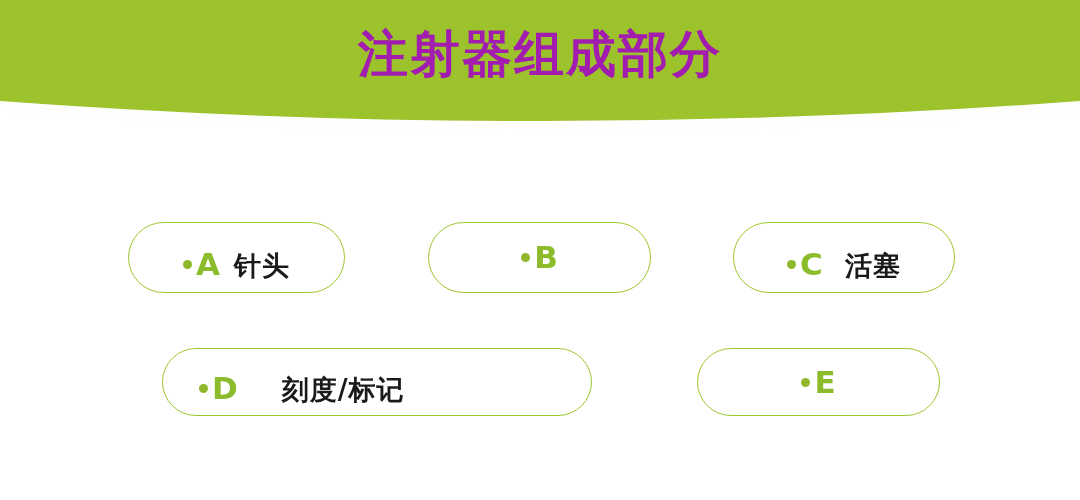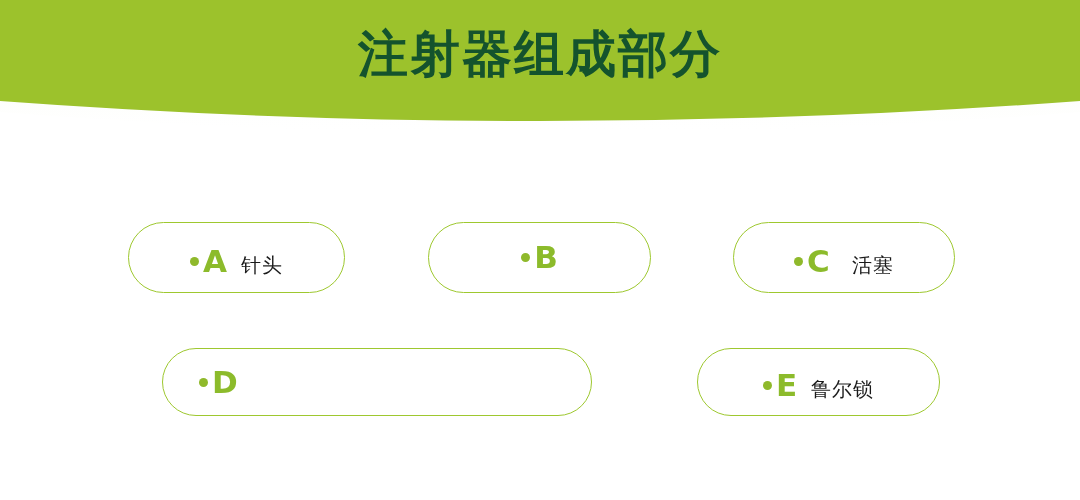--- a/index.html
+++ b/index.html
@@ -35,21 +35,21 @@
     left: 0;
     top: 0;
     width: 1080px;
     height: 108px;
     display: flex;
     align-items: center;
     justify-content: center;
     font-family: "DejaVu Serif", "Liberation Serif", serif;
     font-size: 50px;
     font-weight: 700;
-    color: #14532d;
+    color: #a21caf;
     letter-spacing: 2px;
     white-space: nowrap;
     z-index: 3;
   }
 
   
   .pill {
     position: absolute;
     box-sizing: border-box;
     border: 1.6px solid #9ec82f;
@@ -77,22 +77,22 @@
   }
   .pill-letter {
     font-family: "DejaVu Sans", "Liberation Sans", sans-serif;
     font-size: 31px;
     font-weight: 700;
     color: #8cbb2b;
     line-height: 1;
   }
   .pill-text {
     font-family: "DejaVu Serif", "Liberation Serif", serif;
-    font-size: 20px;
-    font-weight: 400;
+    font-size: 27px;
+    font-weight: 700;
     color: #1a1a1a;
     line-height: 1;
     letter-spacing: 1px;
     margin-top: 16px;
   }
 </style>
 </head>
 <body>
 
 <div class="banner">
@@ -130,22 +130,22 @@
     <span class="pill-dot"></span>
     <span class="pill-letter">C</span>
     <span class="pill-text" style="margin-left:22px;">活塞</span>
   </span>
 </div>
 
 <div class="pill" style="left:162px; top:348px; width:430px; height:68px; justify-content:flex-start; padding-left:36px;">
   <span class="pill-inner">
     <span class="pill-dot"></span>
     <span class="pill-letter">D</span>
+    <span class="pill-text" style="margin-left:44px;">刻度/标记</span>
   </span>
 </div>
 
 <div class="pill" style="left:697px; top:348px; width:243px; height:68px; justify-content:center;">
   <span class="pill-inner">
     <span class="pill-dot"></span>
     <span class="pill-letter">E</span>
-    <span class="pill-text" style="margin-left:14px;">鲁尔锁</span>
   </span>
 </div>
 
 </body></html>

